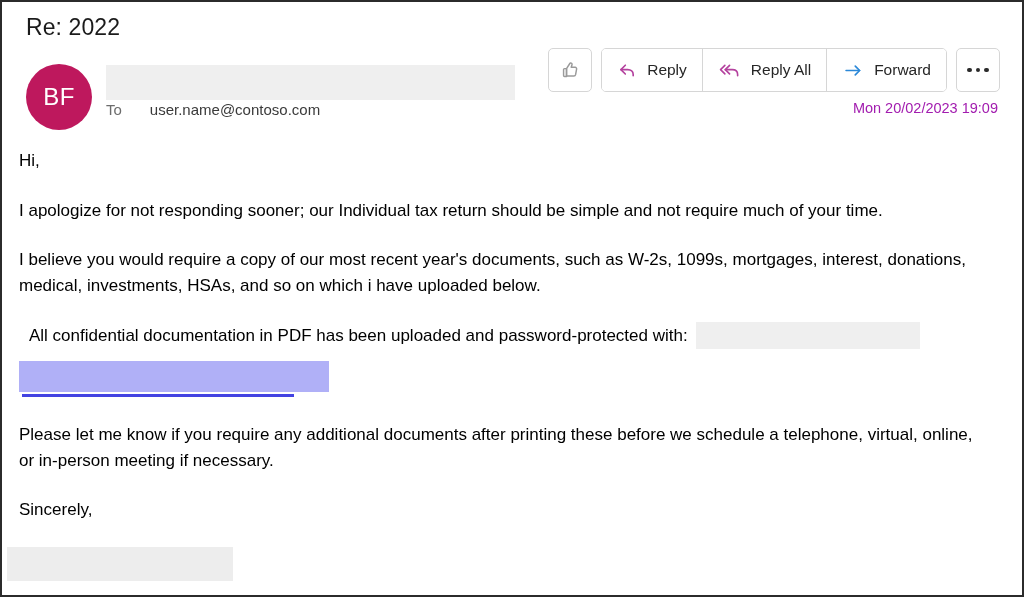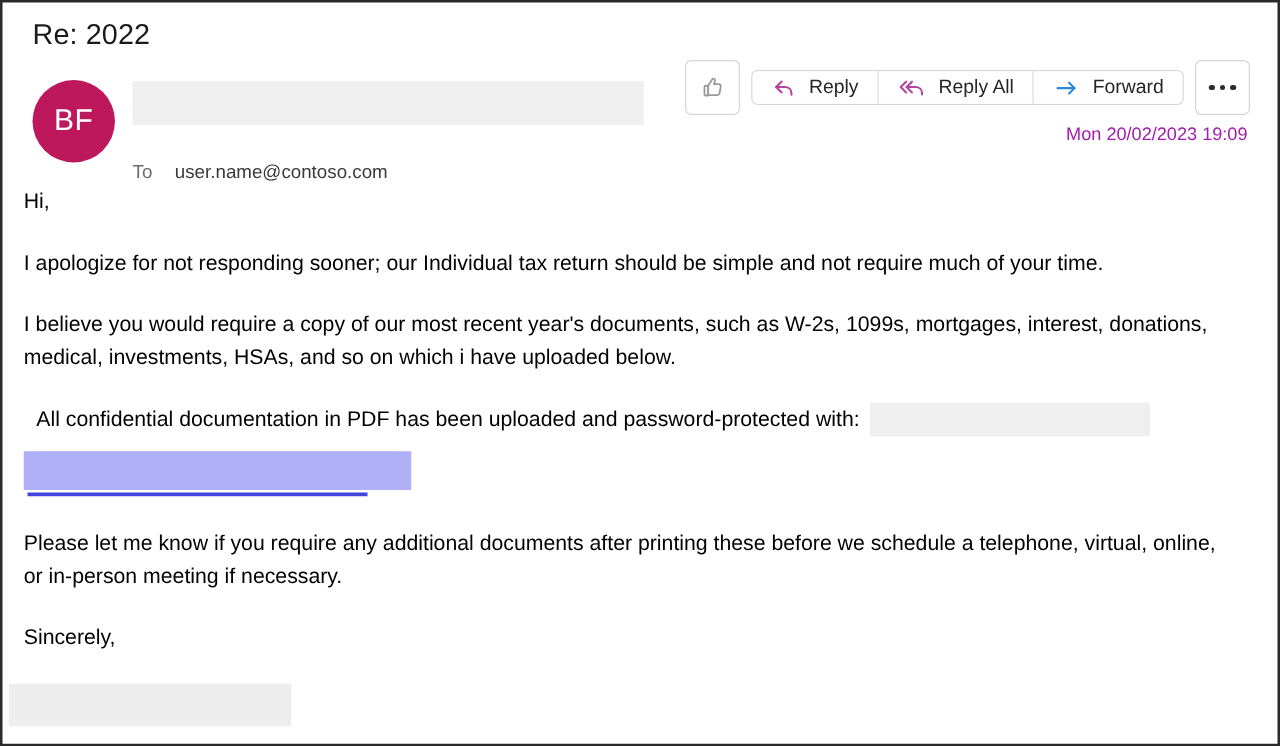--- a/index.html
+++ b/index.html
@@ -58,31 +58,30 @@
     height: 35px;
     background: #efefef;
   }
 
   .to-line {
     position: absolute;
     left: 104px;
     top: 99px;
     display: flex;
     align-items: baseline;
-    gap: 18px;
+    gap: 28px;
     white-space: nowrap;
   }
   .to-label {
     font-size: 15px;
     color: #6c6c6c;
   }
   .to-address {
     font-size: 15px;
     color: #3a3a3a;
-    margin-top: 28px;
   }
 
   .timestamp {
     position: absolute;
     right: 24px;
     top: 98px;
     font-size: 14.5px;
     color: #a21caf;
     white-space: nowrap;
   }
@@ -108,21 +107,21 @@
     gap: 9px;
     padding: 0 14px;
     cursor: pointer;
   }
   .tb-btn.square { width: 44px; padding: 0; }
   .tb-group {
     display: flex;
     background: #ffffff;
     border: 1px solid #d6d6d6;
     border-radius: 5px;
-    height: 28px;
+    height: 44px;
     box-sizing: border-box;
     overflow: hidden;
   }
   .tb-group .tb-item {
     display: flex;
     align-items: center;
     justify-content: center;
     gap: 9px;
     padding: 0 15px;
     border-right: 1px solid #d6d6d6;

